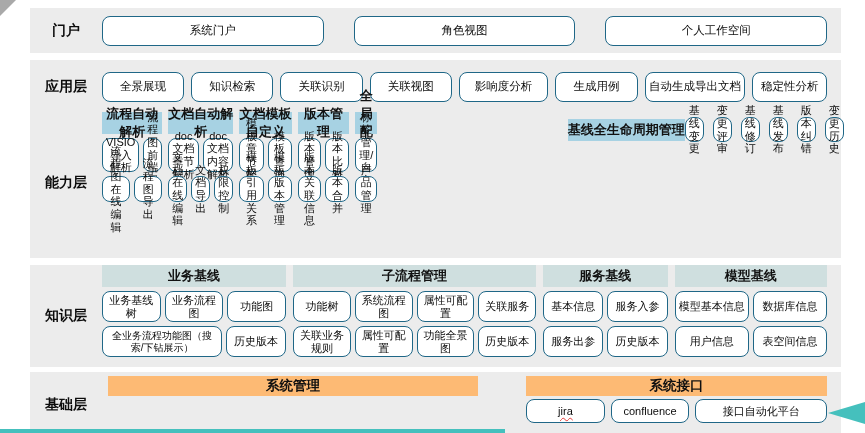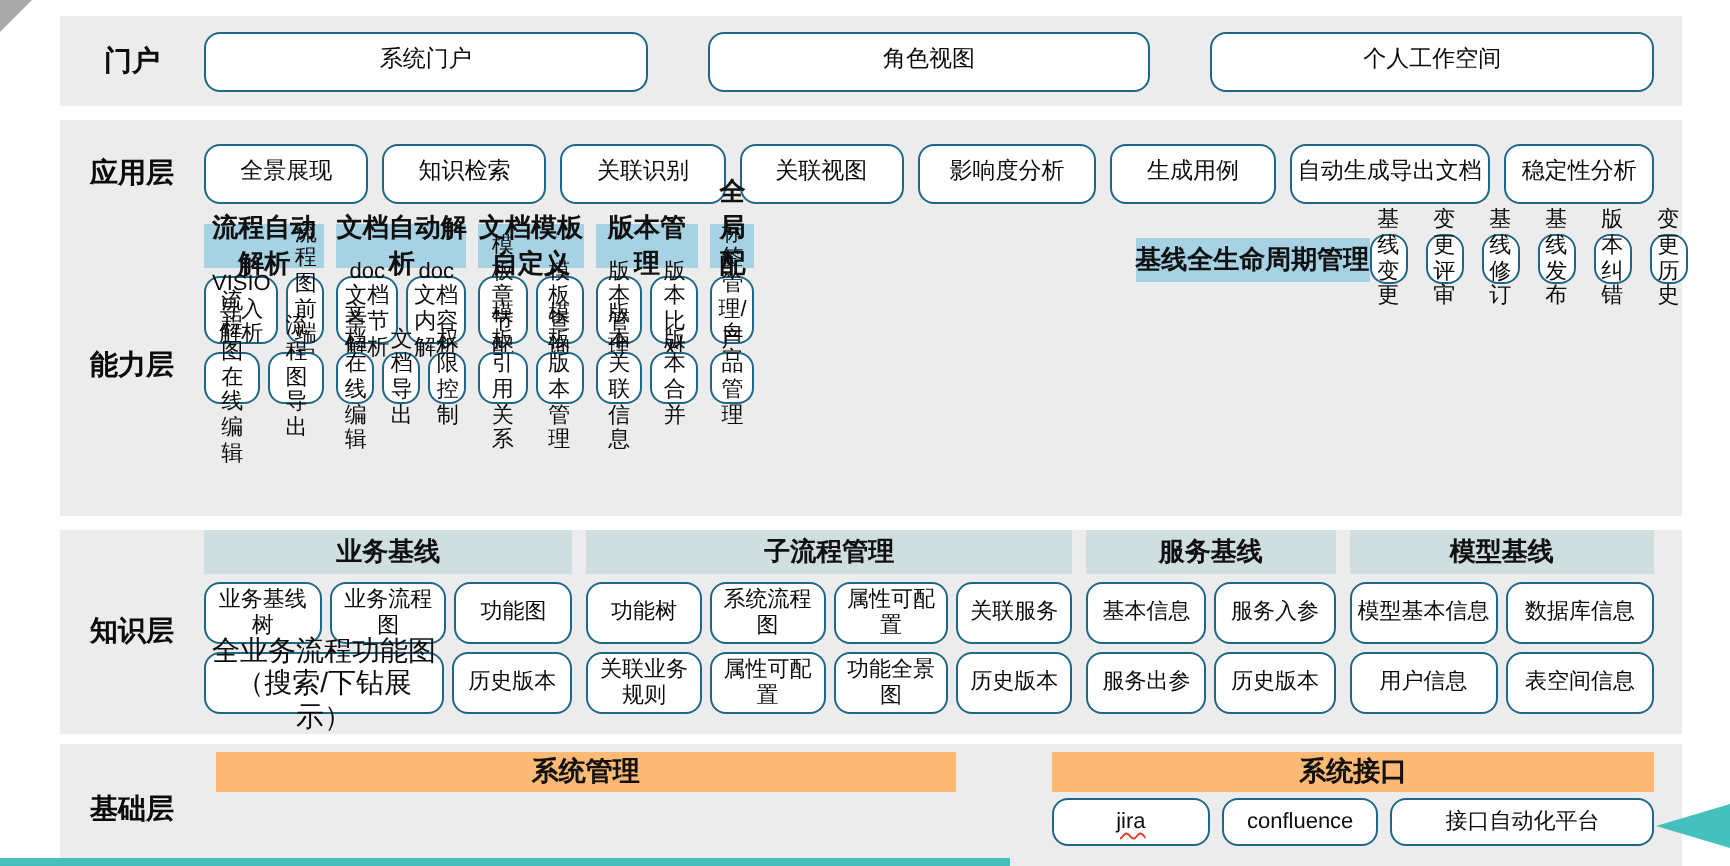--- a/index.html
+++ b/index.html
@@ -38,21 +38,21 @@
   .cap-groups .r2{height:26px;}
   .cap-groups .btn{flex:1;}
   .baseline-head{margin-left:29%;margin-top:7px;}
   .baseline-row{display:flex;gap:9px;margin-top:5px;}
   .baseline-row .btn{flex:1;height:25px;}
   
   #band-knowledge .band-content{flex-direction:column;padding-top:0;}
   .kn-groups{display:flex;gap:7px;}
   .kn-groups .kr{height:31px;}
   .kn-groups .btn{flex:1;}
-  .btn.small{font-size:14px;}
+  .btn.small{font-size:10px;}
   
   #band-foundation .band-content{padding-top:4px;justify-content:space-between;}
   #band-foundation .group{gap:3px;}
   .fd-row{display:flex;gap:6px;}
   .fd-row .btn{flex:1;height:24px;}
   .misspell{text-decoration:underline wavy #e53935;text-decoration-thickness:1px;text-underline-offset:2px;}
   
   .corner-fold{position:absolute;top:0;left:0;width:0;height:0;
     border-top:16px solid #a9a9a9;border-right:16px solid transparent;}
   .bottom-bar{position:absolute;left:0;bottom:0;width:505px;height:4px;background:#45c0bd;}

